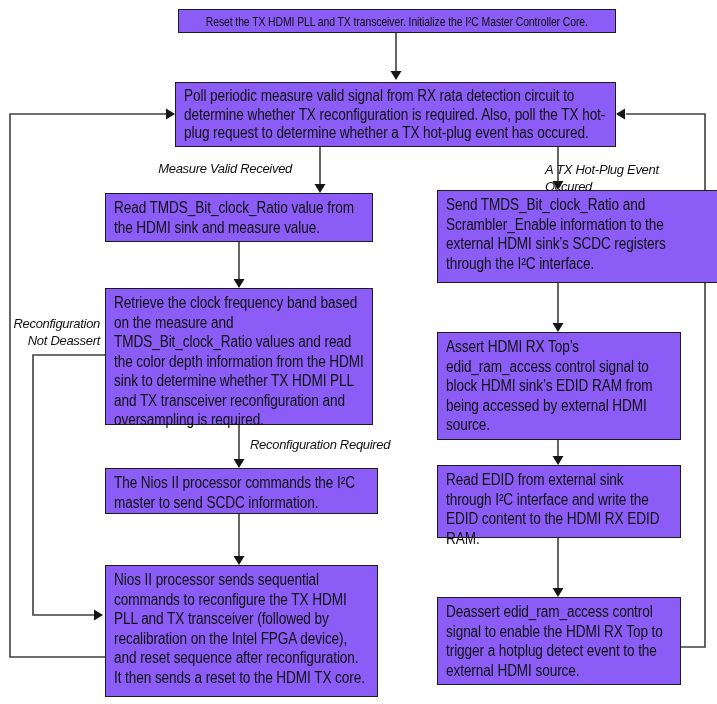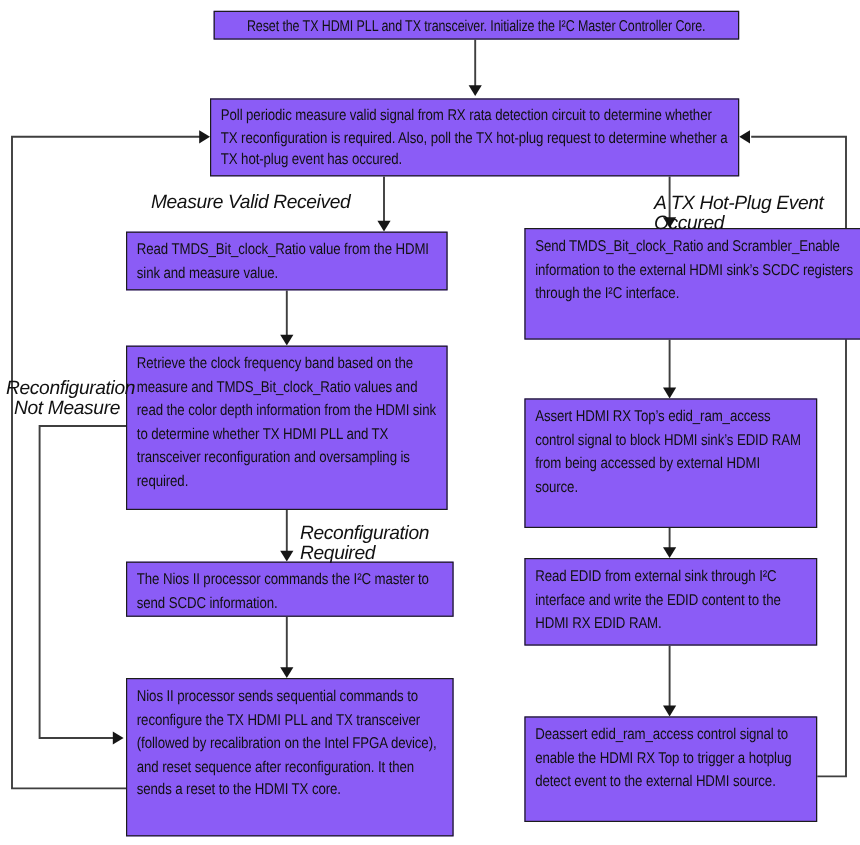--- a/index.html
+++ b/index.html
@@ -6,39 +6,39 @@
   body { font-family:"Liberation Sans","DejaVu Sans",sans-serif; }
   #stage {
     position:relative; width:717px; height:704px; background:#ffffff;
     overflow:hidden; color:#111111;
   }
   .box {
     position:absolute; box-sizing:border-box; background:#8b5cf6;
     border:1.5px solid #1c1c1c;
   }
   .box-inner {
-    padding:4px 8px; font-size:13px; line-height:19.5px;
+    padding:4px 8px; font-size:16px; line-height:19.5px;
     color:#111111; overflow:visible;
   }
   
   .cond {
     transform:scaleX(0.85); transform-origin:0 0; width:117.6%;
     letter-spacing:-0.1px;
   }
   .lh18 .cond { line-height:18.5px; }
   .center-one {
     display:flex; align-items:center; justify-content:center;
     height:100%; padding:0 2px;
   }
   .cond-c {
     white-space:nowrap; transform:scaleX(0.8); transform-origin:50% 50%;
     font-size:13px; letter-spacing:-0.1px;
   }
   .lbl {
-    position:absolute; font-style:italic; font-size:16px; line-height:17px;
+    position:absolute; font-style:italic; font-size:13px; line-height:17px;
     letter-spacing:-0.3px; color:#111111;
   }
   .pre { white-space:pre-line; }
   svg.wires { position:absolute; left:0; top:0; pointer-events:none; }
   svg.wires path { stroke:#3f3f3f; stroke-width:1.6; fill:none; }
   svg.wires polygon { fill:#161616; stroke:none; }
 </style>
 </head>
 <body>
 
@@ -153,17 +153,17 @@
     <div class="box-inner">
         <div class="cond">Deassert edid_ram_access control signal to enable the HDMI RX Top to trigger a hotplug detect event to the external HDMI source.</div>
       </div>
   </div>
 
   <div class="lbl" style="left:120px;top:160px;width:172px;text-align:right">Measure Valid Received</div>
 
   <div class="lbl" style="left:545px;top:161px;width:157px;">A TX Hot-Plug Event Occured</div>
 
   <div class="lbl pre" style="left:5px;top:315px;width:95px;text-align:right">Reconfiguration
-Not Measure</div>
+Not Deassert</div>
 
   <div class="lbl" style="left:250px;top:436px;width:160px;text-align:left">Reconfiguration Required</div>
 
 </div>
 
 </body></html>

